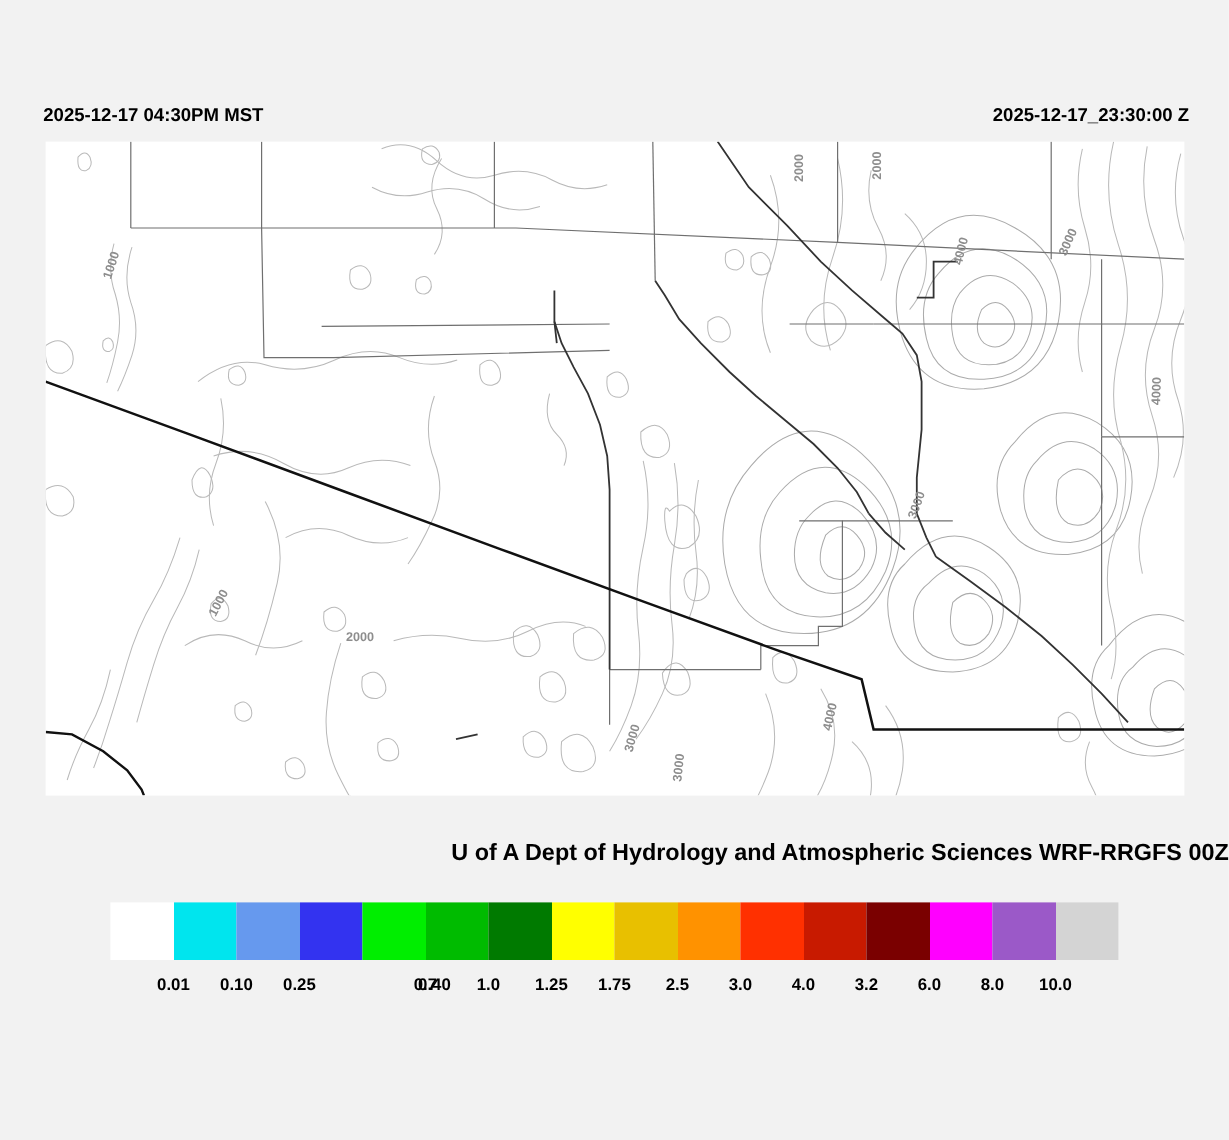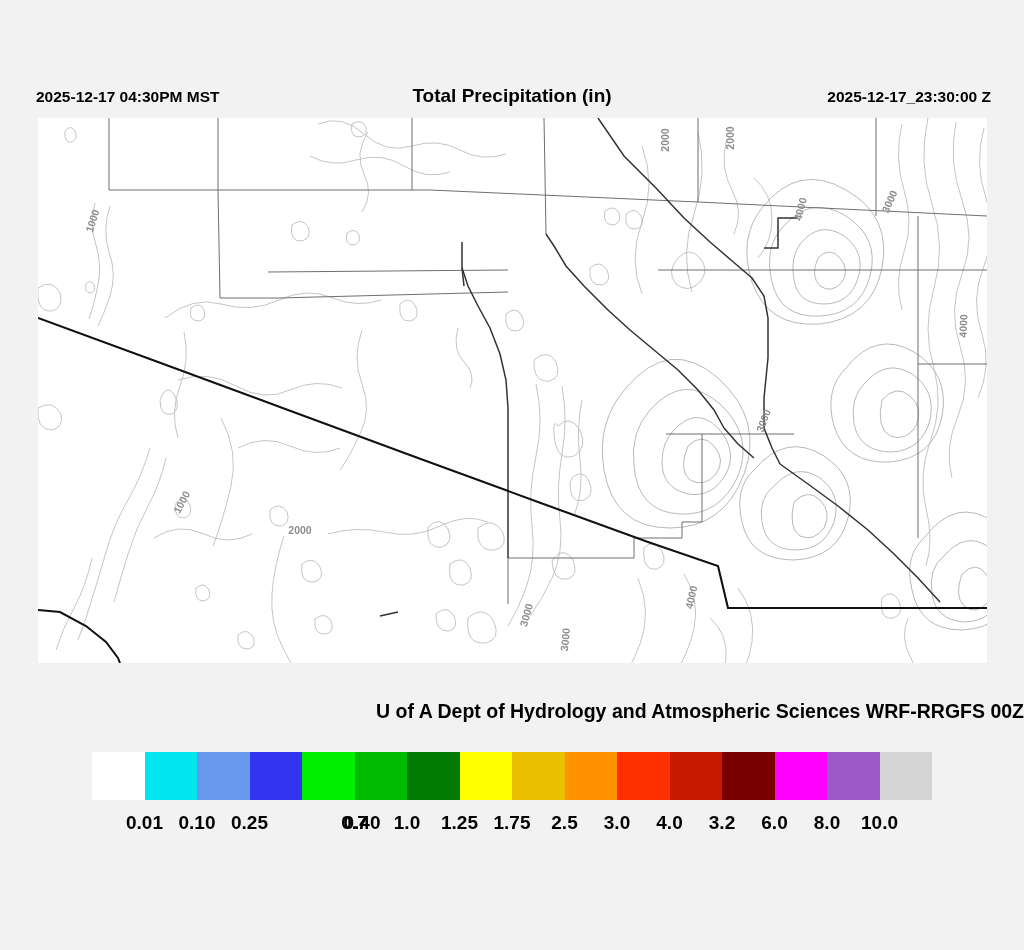--- a/index.html
+++ b/index.html
@@ -41,31 +41,30 @@
     font-size:19.5px;white-space:nowrap;
   }
 
   
   #colorbar-wrap{position:absolute;left:92px;top:752px;width:840px;height:48px;}
   #colorbar{display:flex;width:840px;height:48px;}
   #colorbar .swatch{flex:1 1 0;height:48px;}
   #cb-ticks{position:absolute;left:92px;top:812px;width:840px;height:26px;}
   #cb-ticks .tick{
     position:absolute;top:0;transform:translateX(-50%);
-    font-size:19px;white-space:nowrap;text-align:center;
+    font-size:14px;white-space:nowrap;text-align:center;
   }
 </style>
 </head>
 <body>
 
 <div id="page">
 
   <div class="hdr" id="hdr-left">2025-12-17 04:30PM MST</div>
 
-  <div class="hdr" id="hdr-title">Total Precipitation (in)</div>
 
   <div class="hdr" id="hdr-right">2025-12-17_23:30:00 Z</div>
 
   <div id="map-panel">
     <svg id="map-svg" viewBox="0 0 949 545" xmlns="http://www.w3.org/2000/svg">
 
       <rect x="0" y="0" width="949" height="545" fill="#ffffff"></rect>
 
       <g>
 

